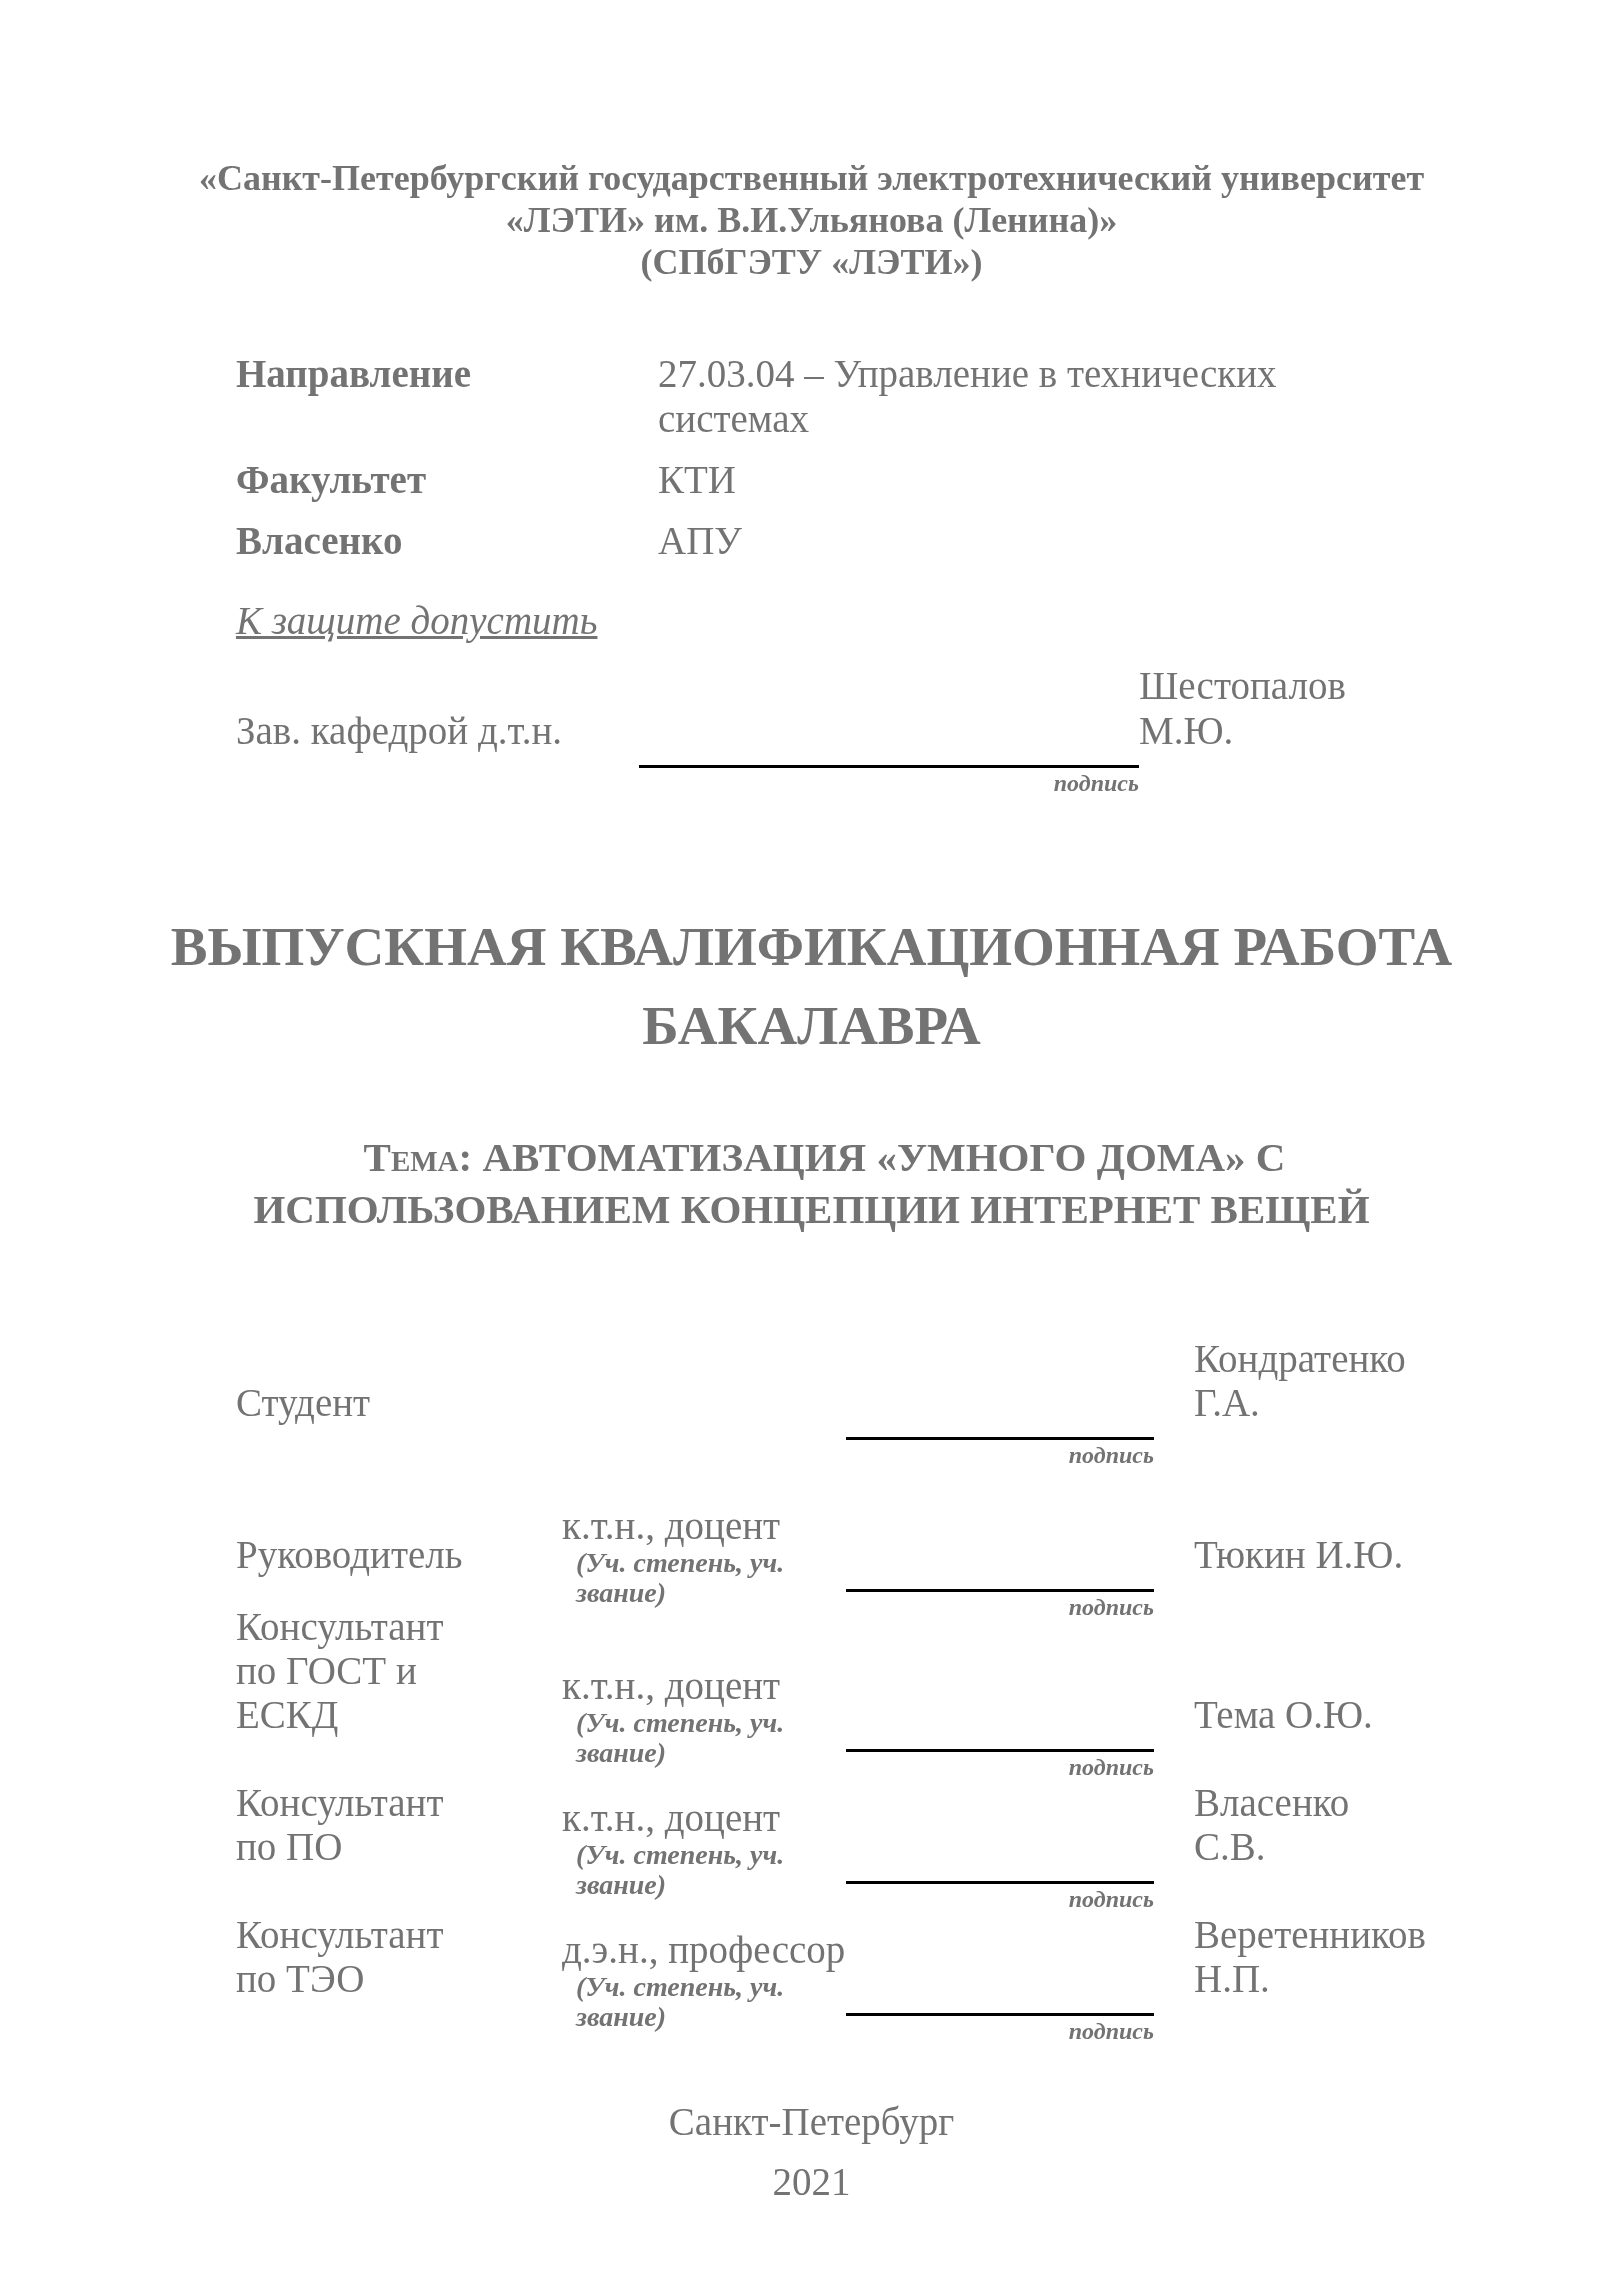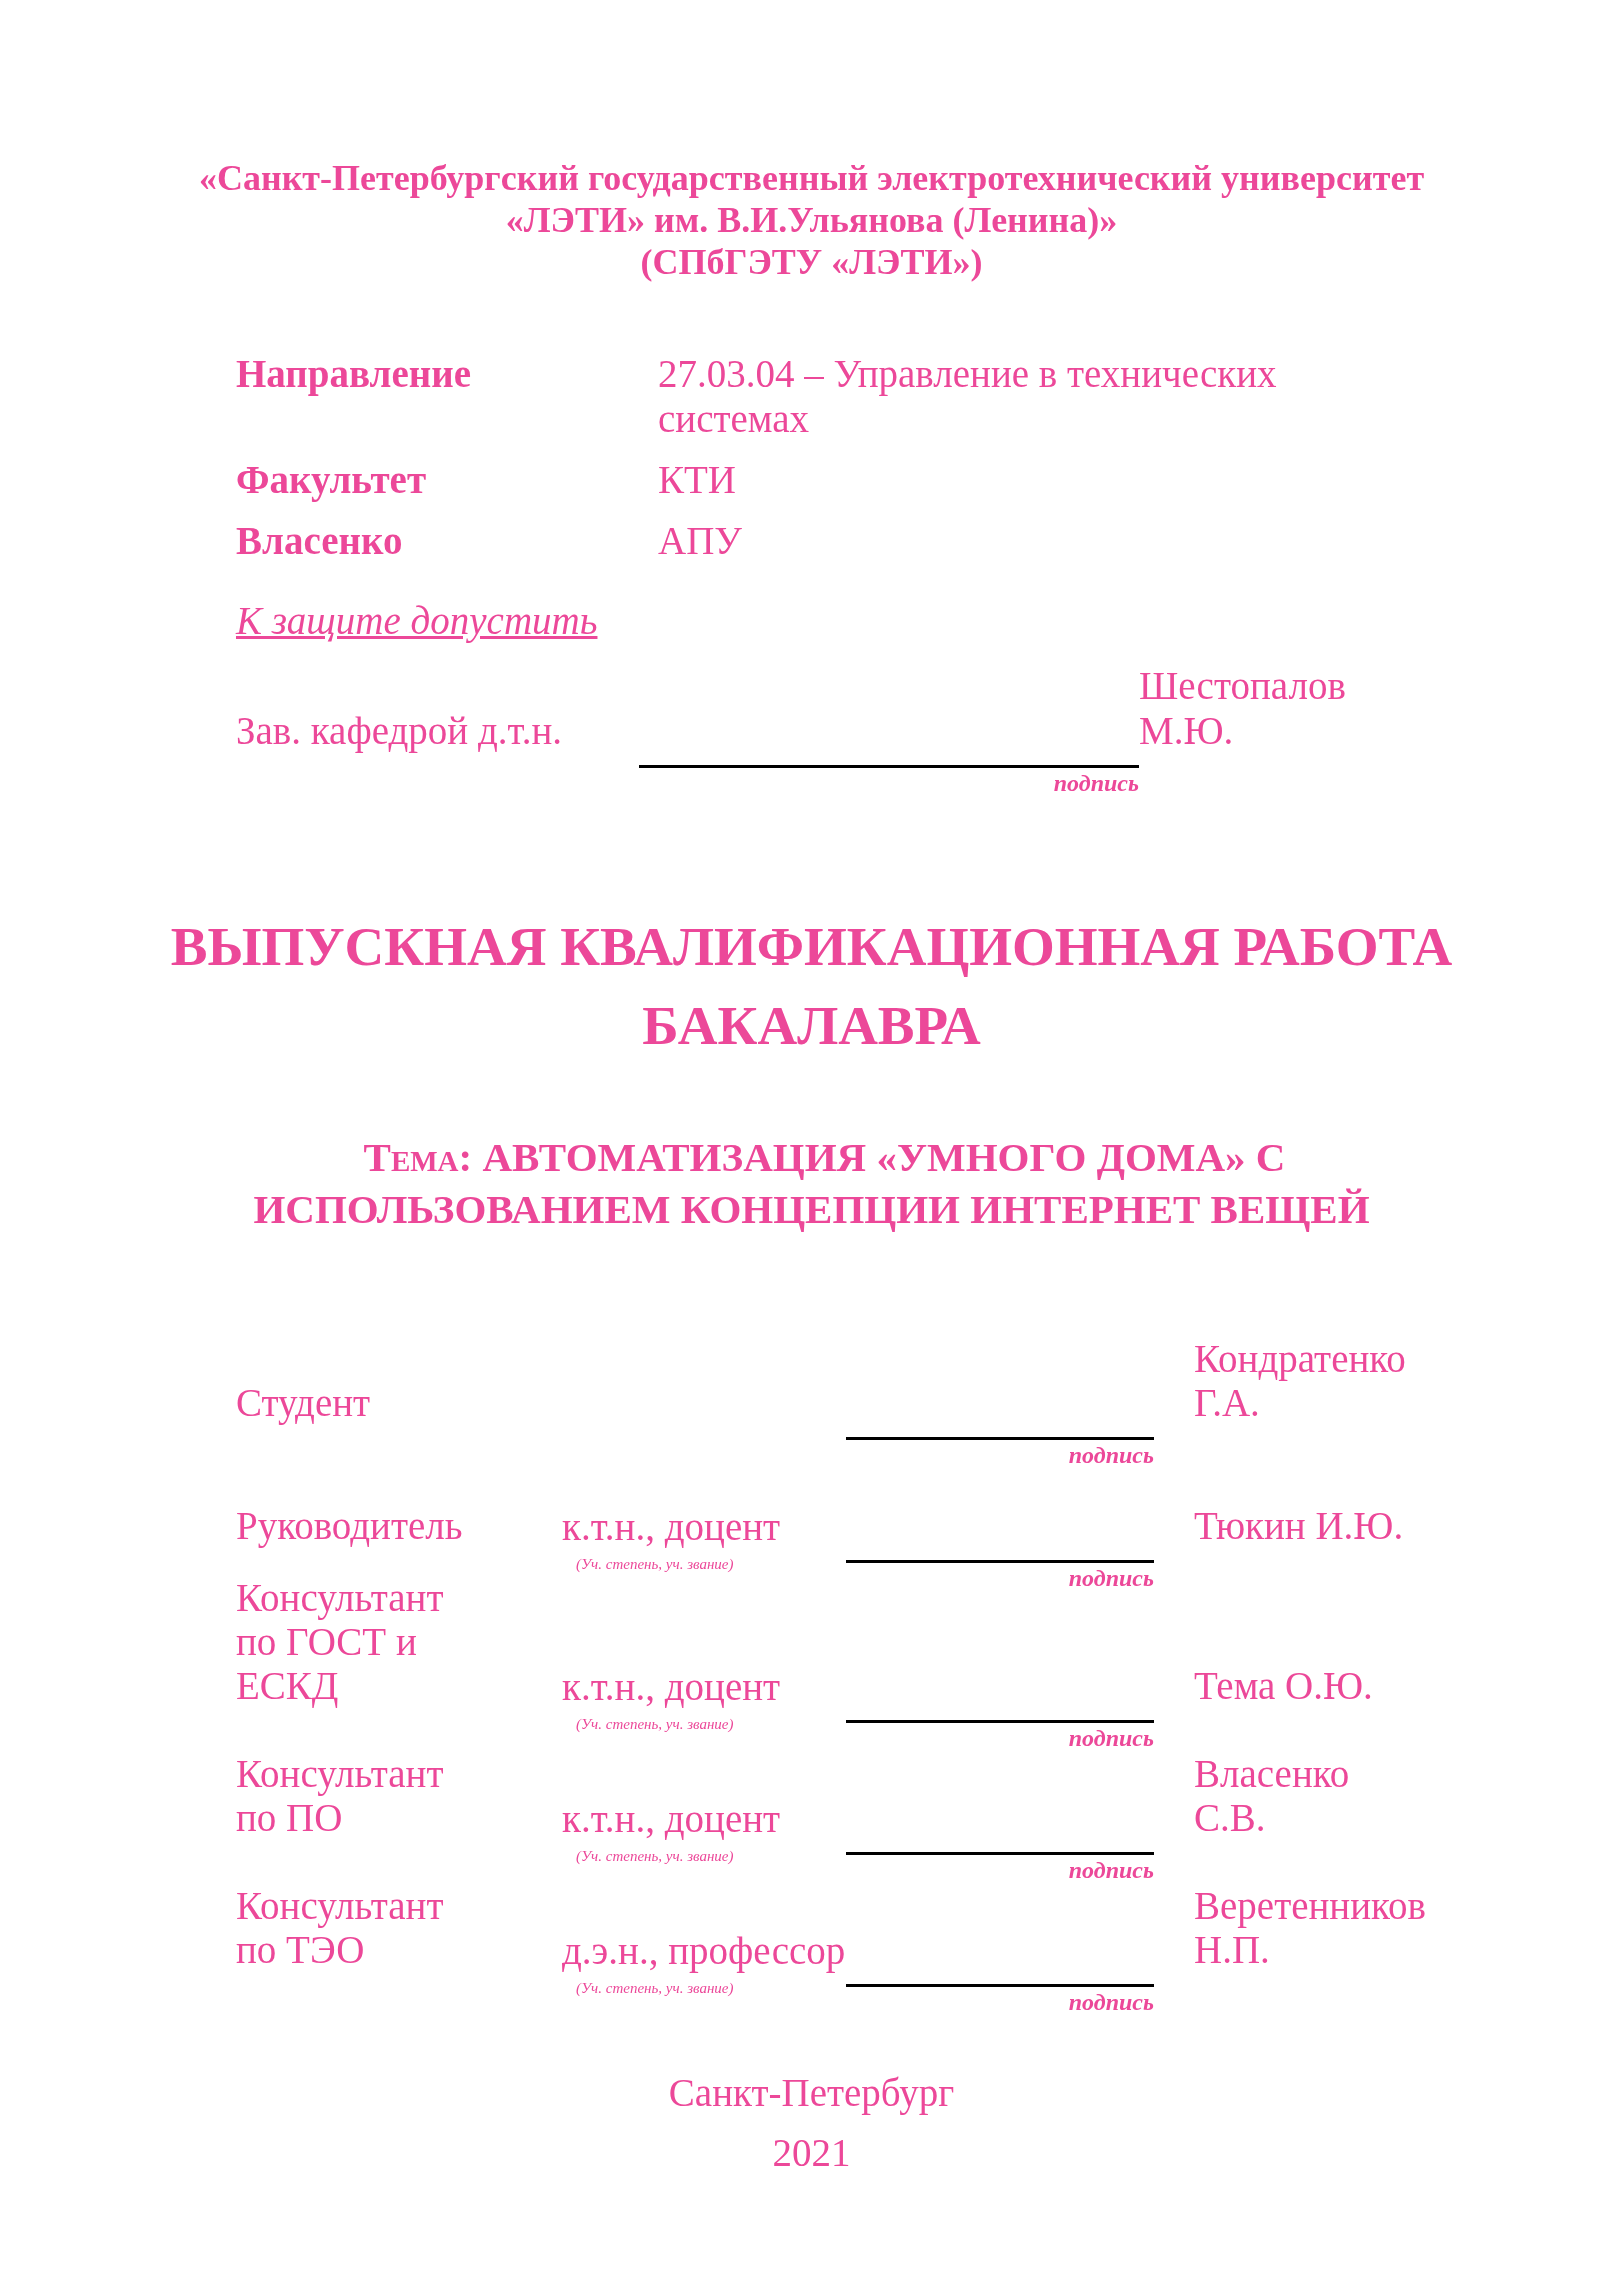--- a/index.html
+++ b/index.html
@@ -2,21 +2,21 @@
 <html lang="ru" style="font-size:12.6px"><head>
 <meta charset="utf-8">
 <style>
   html, body { margin: 0; padding: 0; background: #808080; }
   .page {
     position: relative;
     width: 1623px;
     height: 2295px;
     margin: 0 auto;
     background: #ffffff;
-    color: #ec4899;
+    color: #737373;
     font-family: "Liberation Serif", "DejaVu Serif", serif;
     font-size: 39px;
     box-sizing: border-box;
     padding-top: 157px;
     overflow: hidden;
   }
 
   
   .center { text-align: center; }
 
@@ -80,24 +80,25 @@
     align-items: end;
     line-height: 44px;
   }
   .signer-row.r2 { margin-top: 79px; }
   .signer-row.r3 { margin-top: 28px; }
   .signer-row.r4 { margin-top: 44px; }
   .signer-row.r5 { margin-top: 44px; }
   .signer-role { white-space: pre-line; }
   .degree-block { margin-bottom: -31px; }
   .degree-note {
-    font-size: 15px;
+    font-size: 28px;
     font-style: italic;
     line-height: 30px;
     padding-left: 14px;
+    font-weight: bold;
   }
   .signer-name { }
 
   .footer {
     margin-top: 91px;
     font-size: 39px;
     line-height: 60px;
   }
 </style>
 </head>

